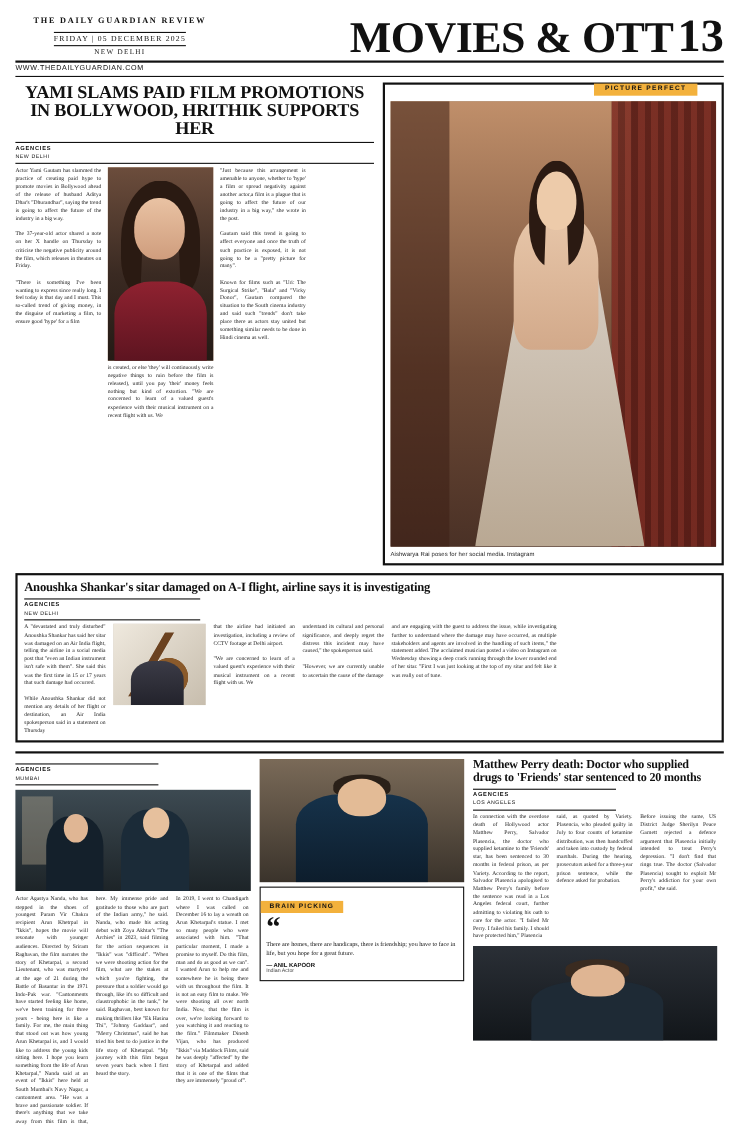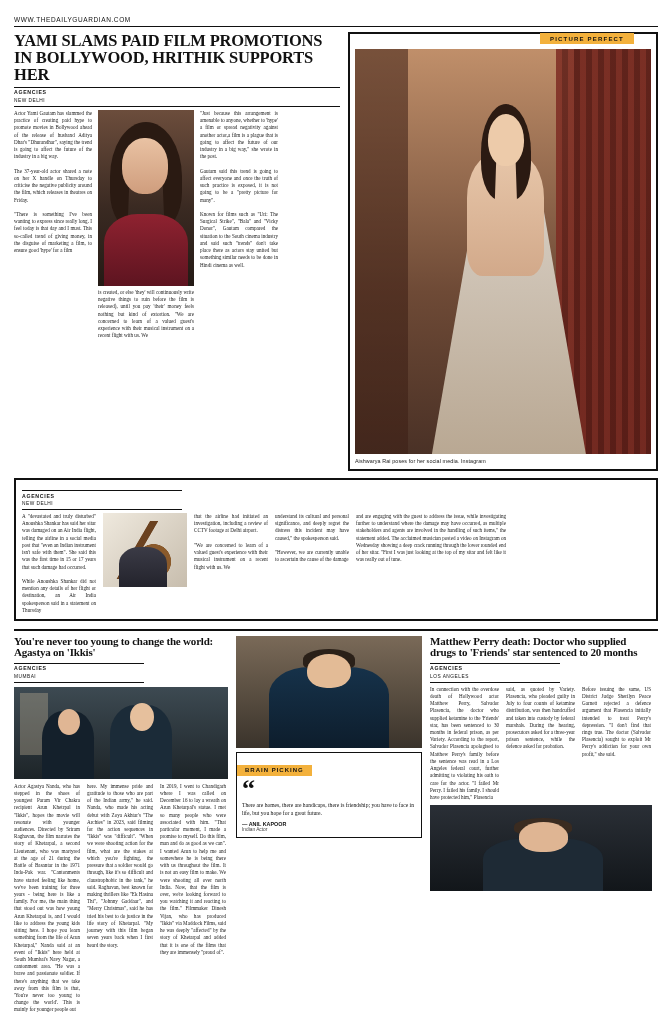--- a/index.html
+++ b/index.html
@@ -98,21 +98,21 @@
     font-family: "Liberation Serif", serif;
     color: #1a1a1a;
     hyphens: auto;
   }
 
   
   .top-wrap { display: flex; gap: 8px; }
   .topleft { width: 330px; }
   .topright { width: 314px; }
 
-  .story1-hl { font-size: 16.5px; }
+  .story1-hl { font-size: 16.5px; text-align: center; }
   .story1-body { display: flex; gap: 6px; margin-top: 3px; }
   .s1-col { width: 78px; }
   .s1-photo {
     width: 96px; height: 176px; overflow: hidden; position: relative;
     background: linear-gradient(#c2a48c, #8e6a52);
   }
   .s1-photo .sky { position:absolute; inset:0; background:
       radial-gradient(circle at 45% 26%, #e8c9ae 0 16%, rgba(0,0,0,0) 17%),
       linear-gradient(#6c4d3c, #3a2a22 55%, #241a15); }
   .s1-photo .face {
@@ -232,20 +232,31 @@
   }
   .perry-photo .sh { position:absolute; left:24%; bottom:0; width:54%; height:62%; background:#1e2a35; border-radius:38% 38% 0 0;}
   .perry-photo .fc { position:absolute; left:40%; top:20%; width:22%; height:34%; background:#dfb593; border-radius:50% 50% 44% 44%;}
   .perry-photo .hr { position:absolute; left:38%; top:15%; width:26%; height:20%; background:#3a2b20; border-radius:50% 50% 30% 30%;}
 </style>
 </head>
 <body>
 
 <div class="page">
 
+  <div class="masthead">
+    <div class="masthead-left">
+      <div class="mast-paper">
+        <div class="l1">THE DAILY GUARDIAN REVIEW</div>
+        <div class="l2">FRIDAY | 05 DECEMBER 2025</div>
+        <div class="l3">NEW DELHI</div>
+      </div>
+    </div>
+    <div class="mast-title">MOVIES &amp; OTT</div>
+    <div class="mast-pageno">13</div>
+  </div>
   <div class="url-bar">WWW.THEDAILYGUARDIAN.COM</div>
 
   <div class="top-wrap">
 
     <div class="topleft">
       <div class="hl story1-hl">YAMI SLAMS PAID FILM PROMOTIONS IN BOLLYWOOD, HRITHIK SUPPORTS HER</div>
       <div class="agency">
         <span>AGENCIES</span>
         <span class="place">NEW DELHI</span>
       </div>
@@ -284,20 +295,21 @@
             <div class="torso"></div>
             <div class="hair2"></div>
             <div class="head"></div>
         </div>
         <div class="caption">Aishwarya Rai poses for her social media. Instagram</div>
       </div>
     </div>
   </div>
 
   <div class="anoushka">
+    <div class="hl anoushka-hl">Anoushka Shankar's sitar damaged on A-I flight, airline says it is investigating</div>
     <div class="agency" style="width:160px">
       <span>AGENCIES</span>
       <span class="place">NEW DELHI</span>
     </div>
     <div class="anoushka-grid">
       <div class="an-col body-text" style="white-space:pre-line">A "devastated and truly disturbed" Anoushka Shankar has said her sitar was damaged on an Air India flight, telling the airline in a social media post that "even an Indian instrument isn't safe with them". She said this was the first time in 15 or 17 years that such damage had occurred.
 
 While Anoushka Shankar did not mention any details of her flight or destination, an Air India spokesperson said in a statement on Thursday</div>
       <div style="width:84px">
         <div class="an-photo">
@@ -316,21 +328,20 @@
 
 The acclaimed musician posted a video on Instagram on Wednesday showing a deep crack running through the lower rounded end of her sitar.
 
 "First I was just looking at the top of my sitar and felt like it was really out of tune.</div>
     </div>
   </div>
 
   <div class="mid">
 
     <div class="mid-a">
-      <div class="hl mid-hl">You're never too young to change the world: Agastya on 'Ikkis'</div>
       <div class="agency" style="width:130px">
         <span>AGENCIES</span>
         <span class="place">MUMBAI</span>
       </div>
       <div class="agastya-photo">
         <div class="lamp"></div>
           <div class="p1"></div>
           <div class="p1f"></div>
           <div class="p2"></div>
           <div class="p2f"></div>

